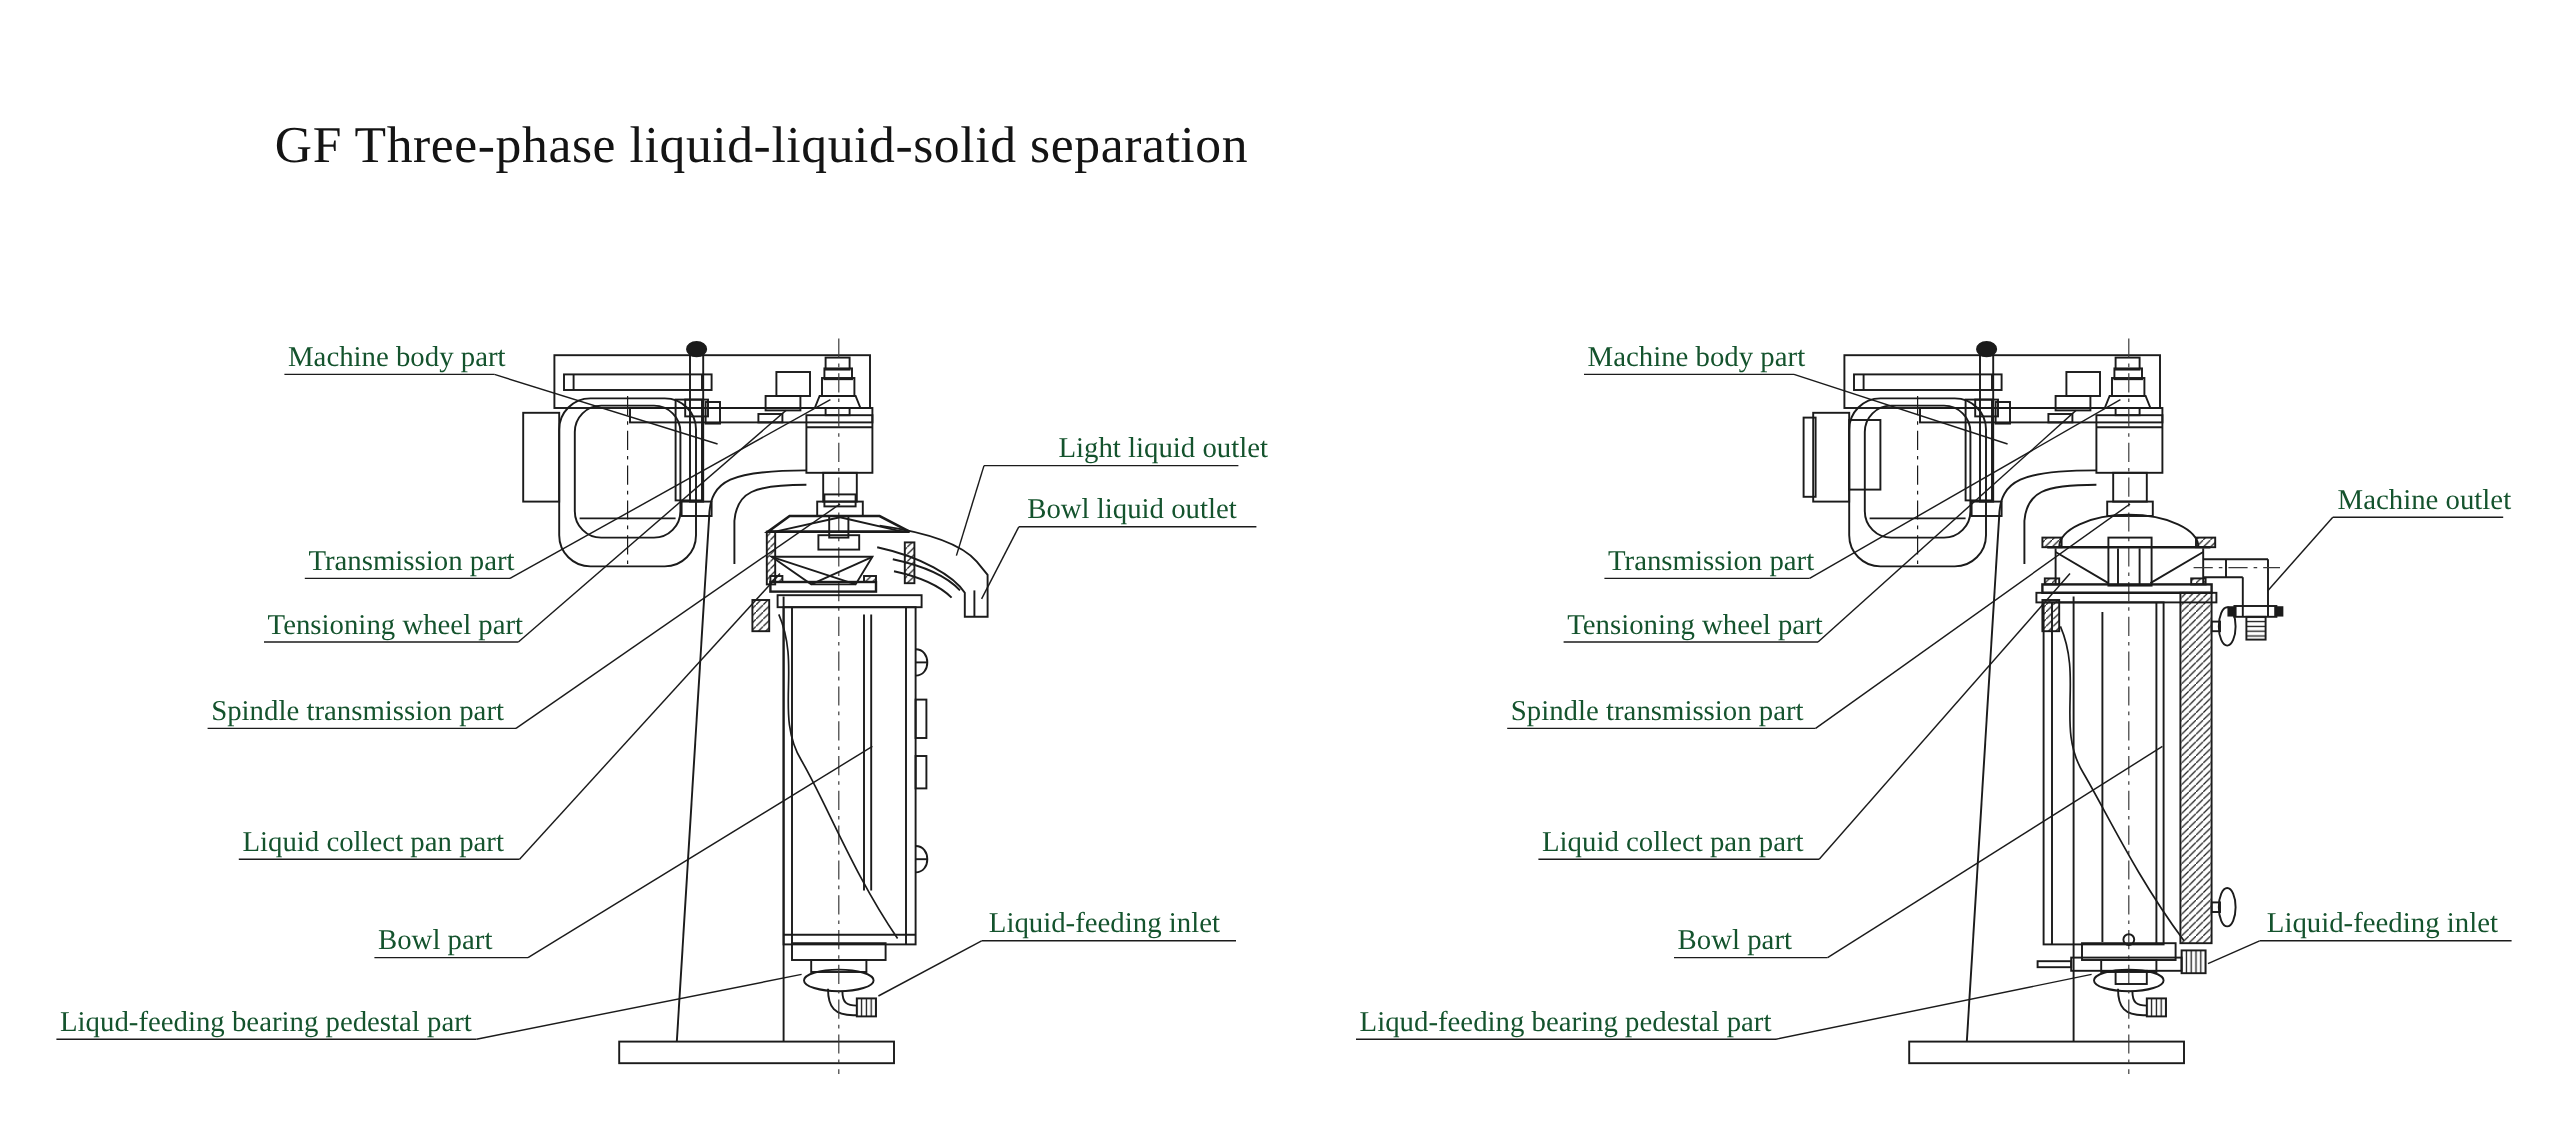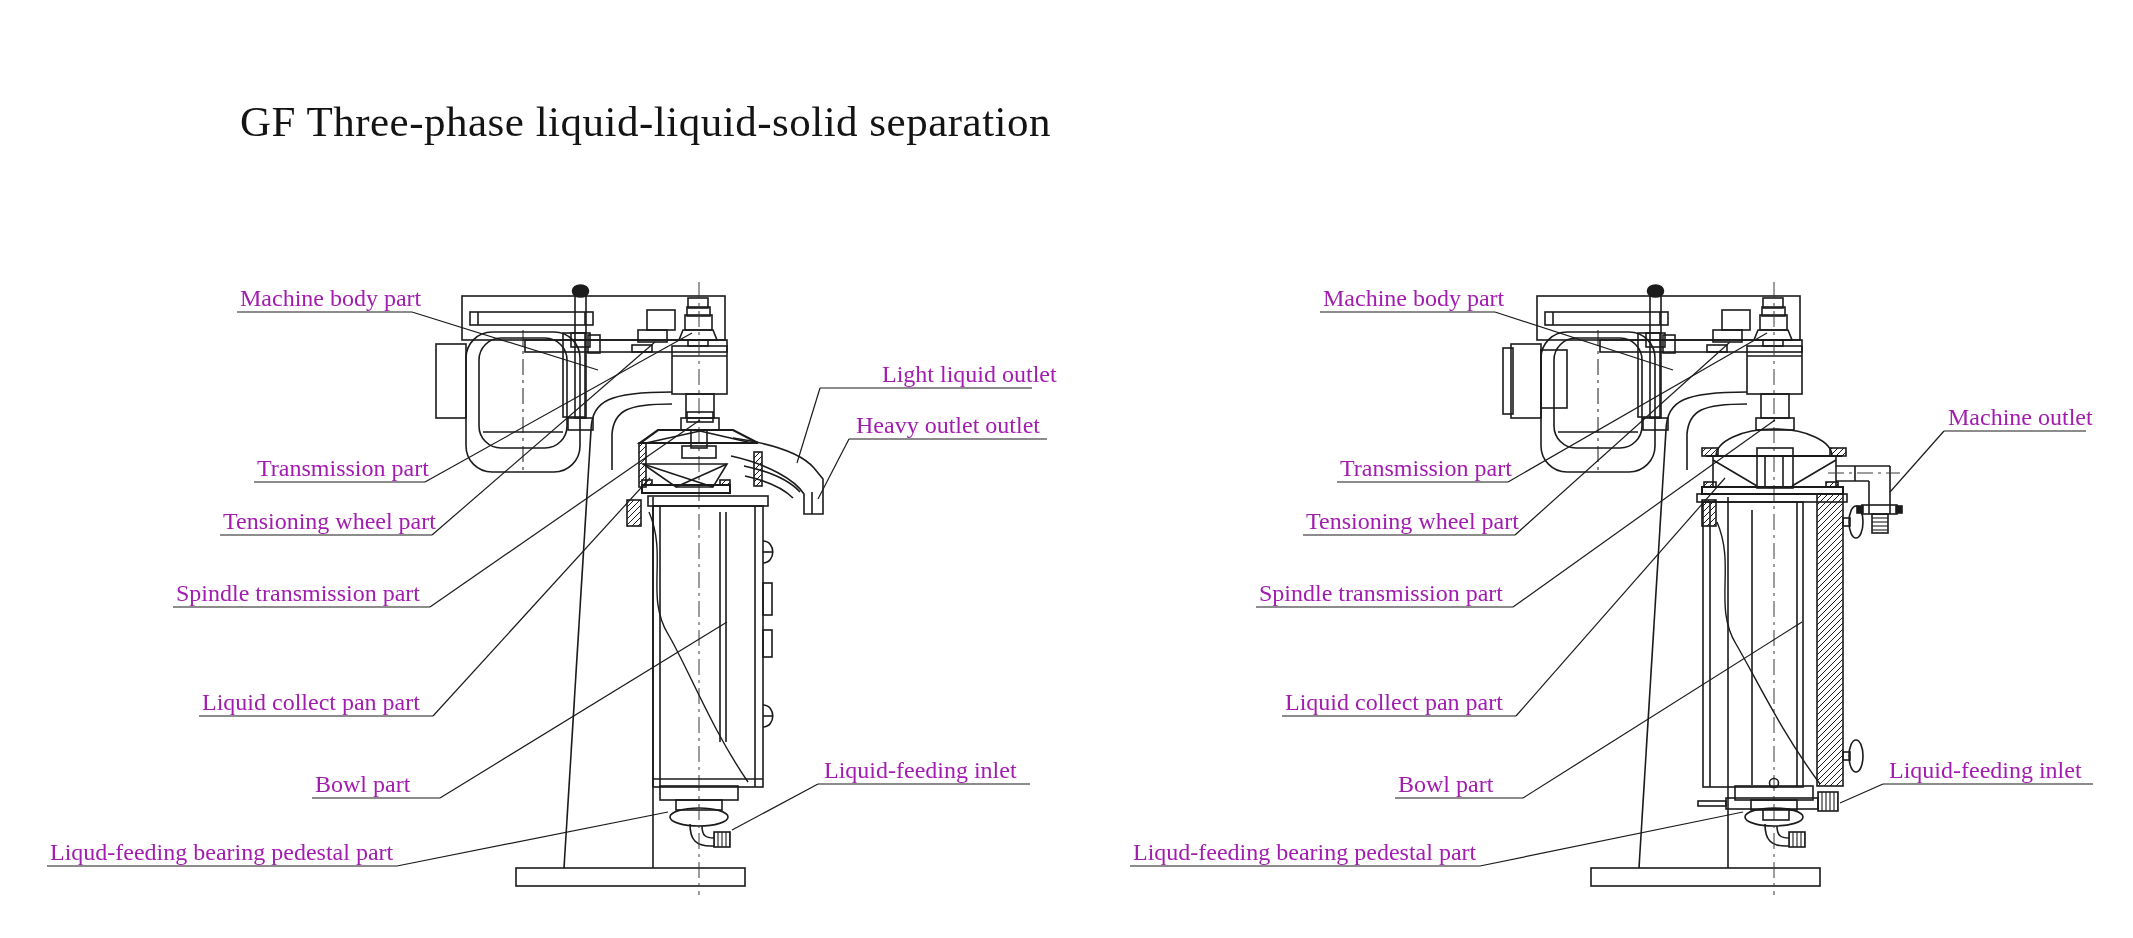--- a/index.html
+++ b/index.html
@@ -14,21 +14,21 @@
   .title{
     position:absolute;
     font-size:43px;
     color:#141414;
     white-space:nowrap;
     letter-spacing:0.5px;
   }
   .lbl{
     position:absolute;
     font-size:24px;
-    color:#a21caf;
+    color:#14532d;
     white-space:nowrap;
   }
 </style>
 </head>
 <body>
 
 <div class="canvas">
 
 <svg width="2133" height="938" viewBox="0 0 2133 938" stroke="#1b1b1b" fill="none" stroke-width="1.6">
   <defs>
@@ -243,31 +243,31 @@
     <line x1="1523" y1="798" x2="1802" y2="622"></line>
     <line x1="1130" y1="866" x2="1480" y2="866"></line>
     <line x1="1480" y1="866" x2="1743" y2="812"></line>
     <line x1="1944" y1="431" x2="2086" y2="431"></line>
     <line x1="1944" y1="431" x2="1890" y2="492"></line>
     <line x1="1883" y1="784" x2="2093" y2="784"></line>
     <line x1="1883" y1="784" x2="1840" y2="803"></line>
   </g>
 </svg>
 
-  <div class="title" style="left:240px;top:97px">GF Three-phase liquid-liquid-solid separation</div>
+  <div class="title" style="left:229px;top:97px">GF Three-phase liquid-liquid-solid separation</div>
 
   <div class="lbl" style="left:240px;top:285px">Machine body part</div>
   <div class="lbl" style="left:257px;top:455px">Transmission part</div>
   <div class="lbl" style="left:223px;top:508px">Tensioning wheel part</div>
   <div class="lbl" style="left:176px;top:580px">Spindle transmission part</div>
   <div class="lbl" style="left:202px;top:689px">Liquid collect pan part</div>
   <div class="lbl" style="left:315px;top:771px">Bowl part</div>
   <div class="lbl" style="left:50px;top:839px">Liqud-feeding bearing pedestal part</div>
   <div class="lbl" style="left:882px;top:361px">Light liquid outlet</div>
-  <div class="lbl" style="left:856px;top:412px">Heavy outlet outlet</div>
+  <div class="lbl" style="left:856px;top:412px">Bowl liquid outlet</div>
   <div class="lbl" style="left:824px;top:757px">Liquid-feeding inlet</div>
 
   <div class="lbl" style="left:1323px;top:285px">Machine body part</div>
   <div class="lbl" style="left:1340px;top:455px">Transmission part</div>
   <div class="lbl" style="left:1306px;top:508px">Tensioning wheel part</div>
   <div class="lbl" style="left:1259px;top:580px">Spindle transmission part</div>
   <div class="lbl" style="left:1285px;top:689px">Liquid collect pan part</div>
   <div class="lbl" style="left:1398px;top:771px">Bowl part</div>
   <div class="lbl" style="left:1133px;top:839px">Liqud-feeding bearing pedestal part</div>
   <div class="lbl" style="left:1948px;top:404px">Machine outlet</div>

